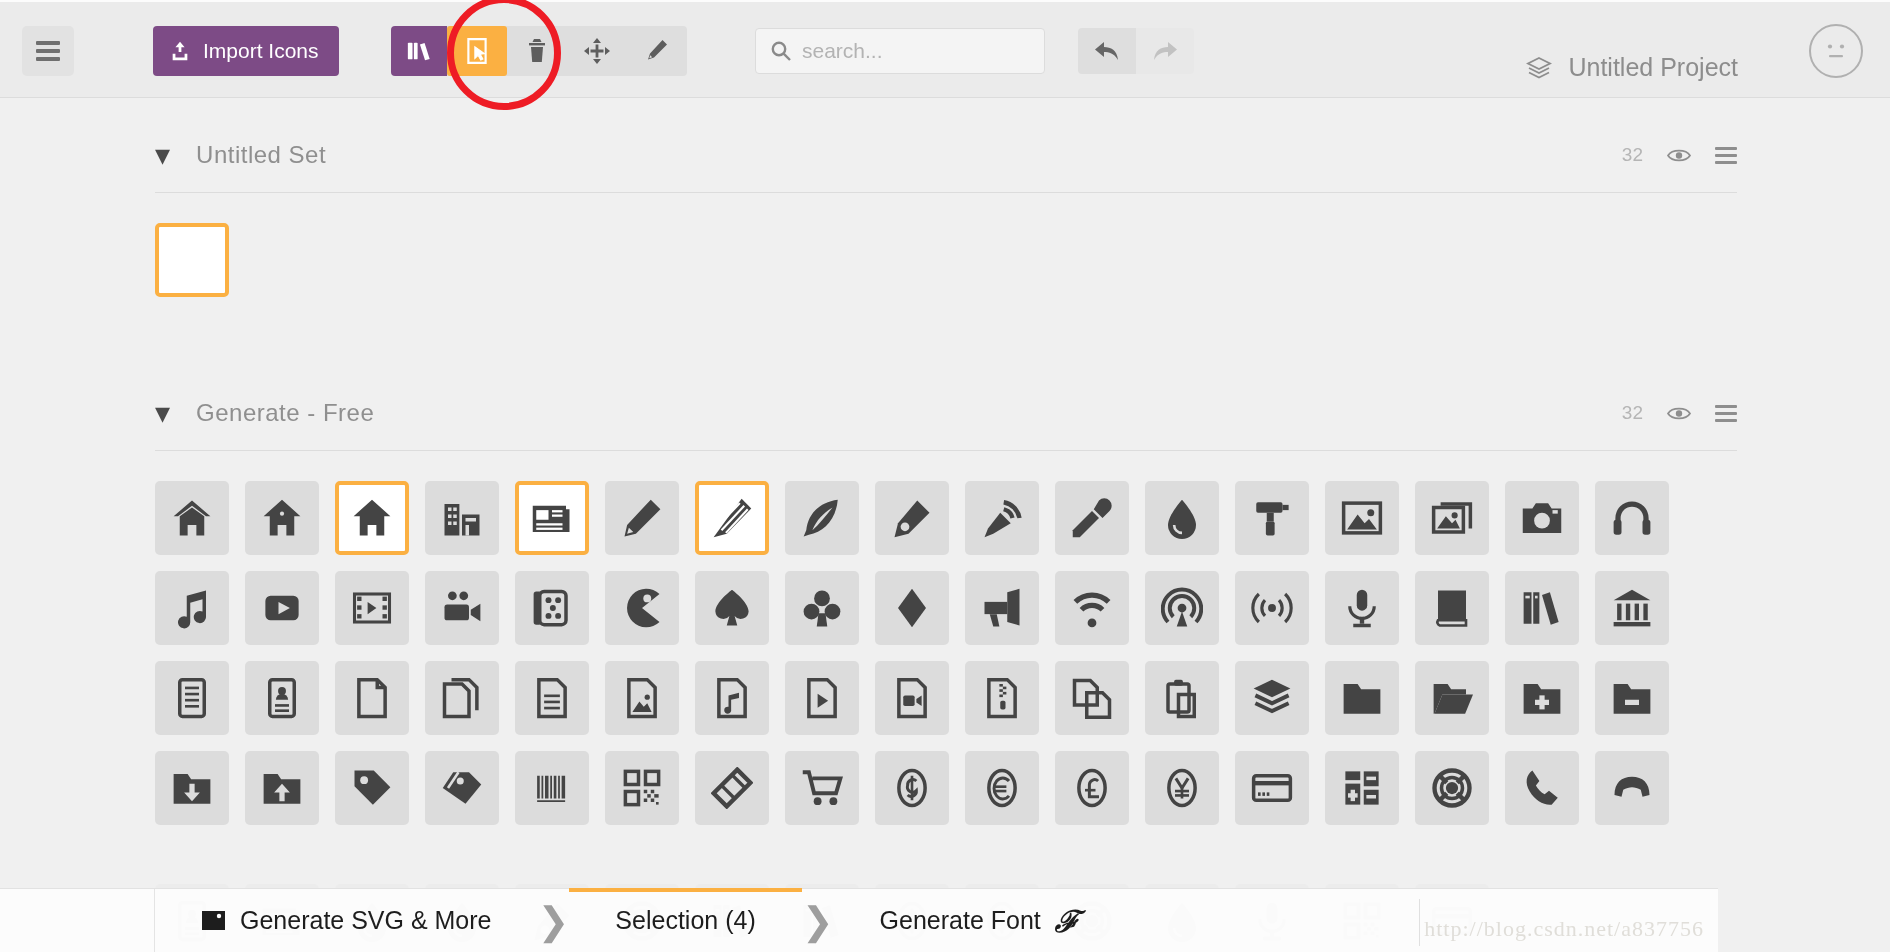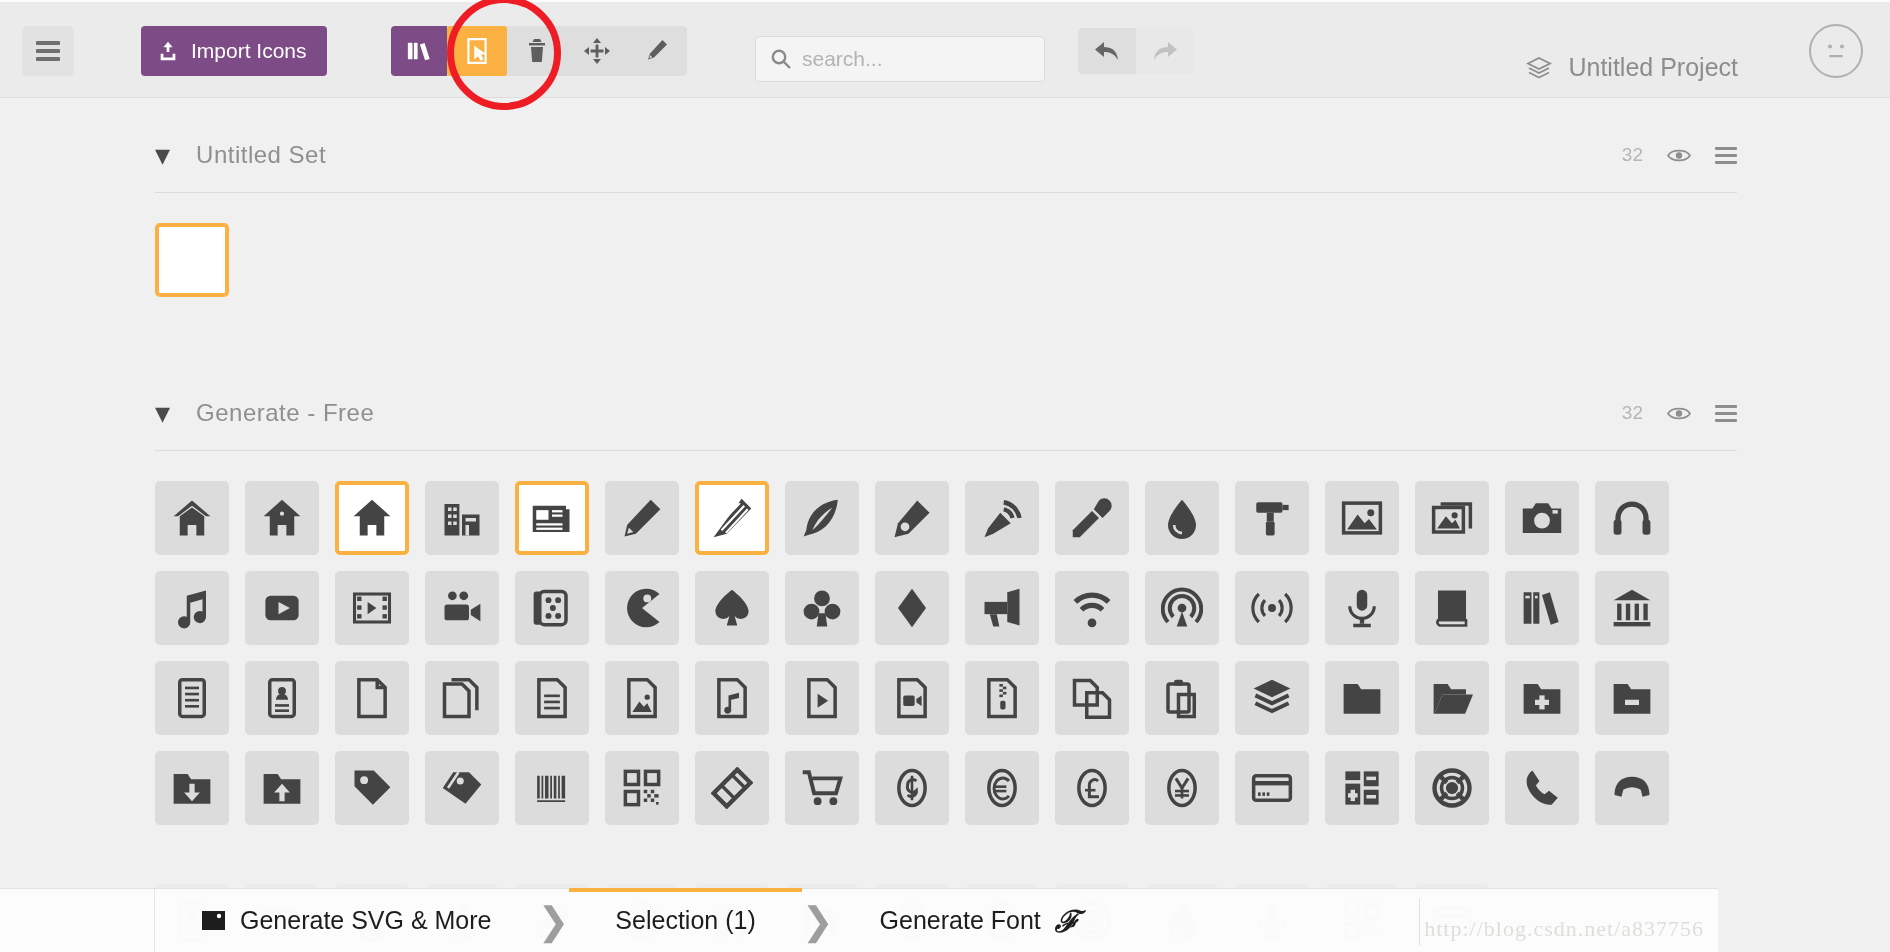--- a/index.html
+++ b/index.html
@@ -23,21 +23,21 @@
   .tb-hamburger {
     position: absolute; left: 22px; top: 24px;
     width: 52px; height: 50px; border-radius: 5px;
     background: #e2e2e2;
     display: flex; align-items: center; justify-content: center;
   }
   .ham-lines { width: 24px; }
   .ham-lines i { display:block; height:4px; background:#6f6f6f; margin:4px 0; border-radius:1px;}
 
   .btn-import {
-    position: absolute; left: 141px; top: 24px;
+    position: absolute; left: 153px; top: 24px;
     height: 50px; padding: 0 20px 0 16px;
     background: #7d4b86; border-radius: 4px;
     color: #fff; display: flex; align-items: center; gap: 12px;
     font-size: 21px;
   }
   .btn-lib {
     position: absolute; left: 391px; top: 24px;
     width: 56px; height: 50px;
     background: #7d4b86; border-radius: 4px 0 0 4px;
     display: flex; align-items: center; justify-content: center;
@@ -49,21 +49,21 @@
     background: #dedede; border-radius: 0 4px 4px 0;
   }
   .tool-btn {
     width: 60px; height: 50px;
     display: flex; align-items: center; justify-content: center;
     color: #5e5e5e;
   }
   .tool-btn.active { background: #fbb042; color: #fff; border-radius: 3px; }
 
   .search-wrap {
-    position: absolute; left: 755px; top: 34px;
+    position: absolute; left: 755px; top: 26px;
     width: 290px; height: 46px;
     background: #f4f4f4; border: 1px solid #dcdcdc; border-radius: 4px;
     display: flex; align-items: center; gap: 10px; padding: 0 14px;
   }
   .search-wrap input {
     border: none; outline: none; background: transparent;
     font-size: 21px; color: #9a9a9a; width: 100%;
     font-family: "Liberation Sans", sans-serif;
   }
   .search-wrap input::placeholder { color: #b3b3b3; }
@@ -1123,21 +1123,21 @@
         <path d="M1 2 H24 V21 H1 Z M3 19 L9 10 L13 15 L17 11 L22 19 Z"></path>
         <circle cx="18" cy="7" r="2.2" fill="#fff"></circle>
       </svg>
     </span>
     <span>Generate SVG &amp; More</span>
   </div>
 
   <div class="bb-arrow">❯</div>
 
   <div class="bb-tab active">
-    <span>Selection (1)</span>
+    <span>Selection (4)</span>
   </div>
 
   <div class="bb-arrow">❯</div>
 
   <div class="bb-tab">
     <span>Generate Font</span>
     <span style="font-family:'Liberation Serif',serif;font-style:italic;font-weight:bold;font-size:30px;">ℱ</span>
   </div>
 
   <div class="bb-divider"></div>

